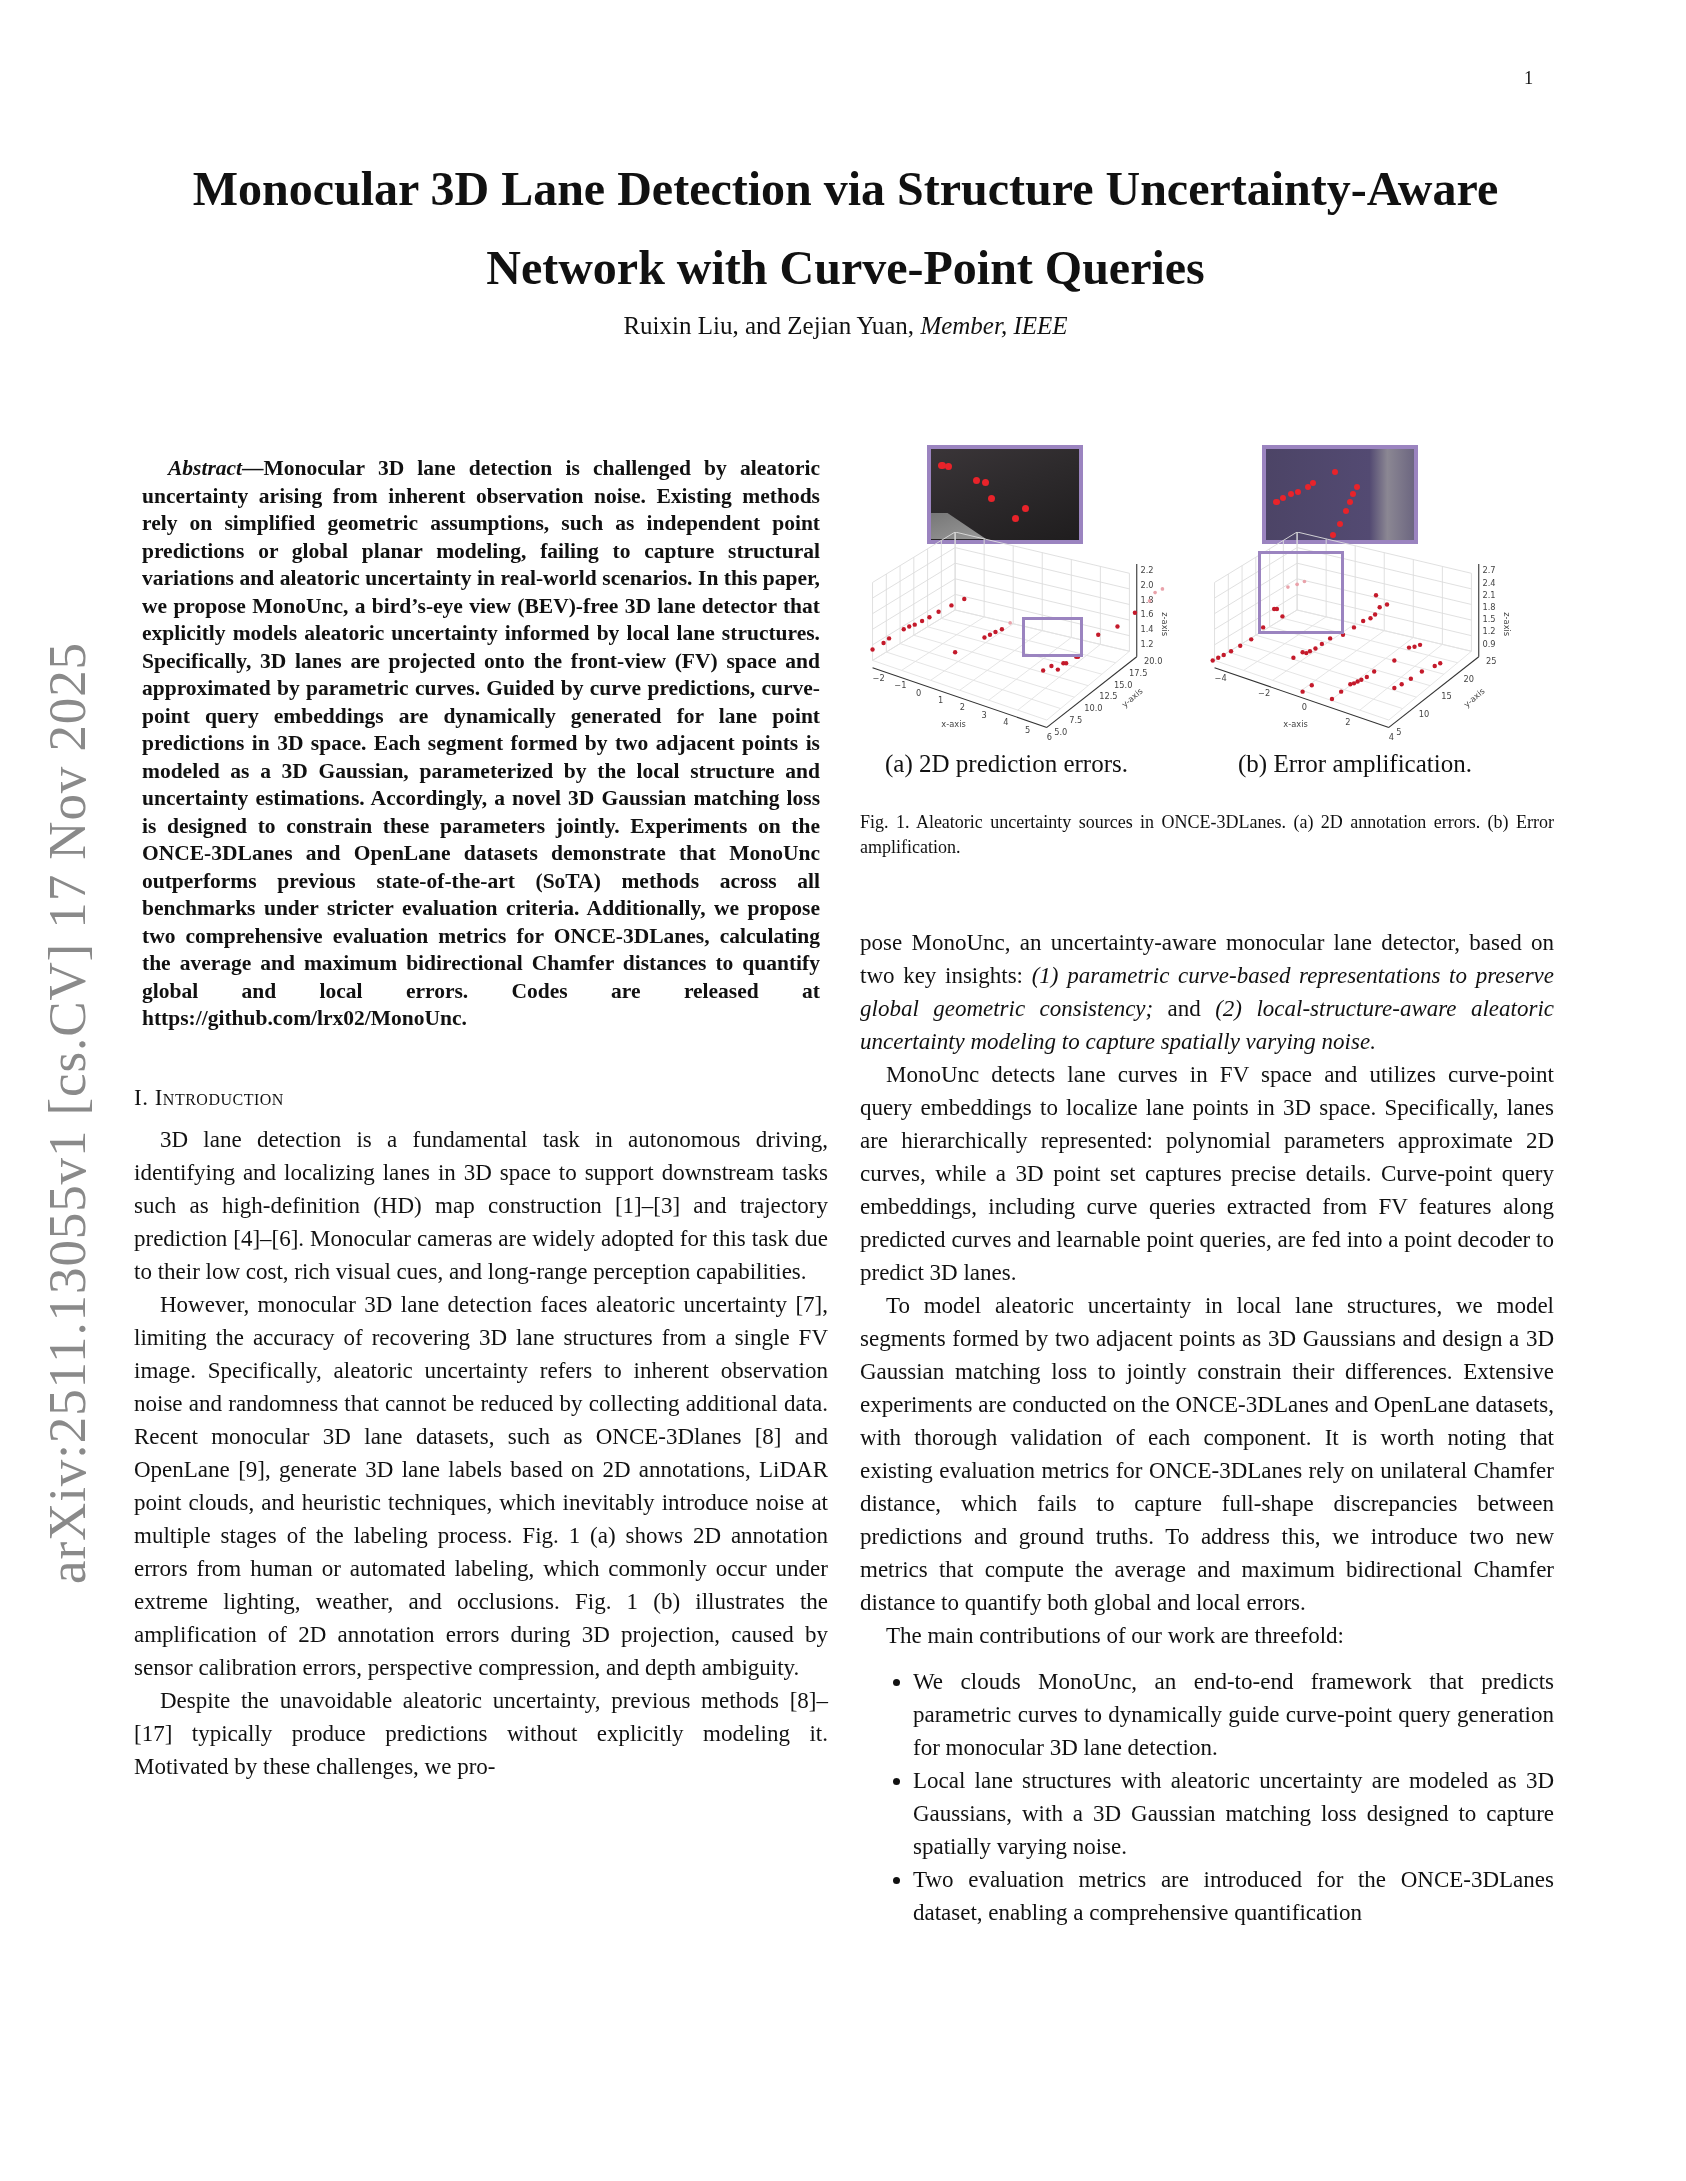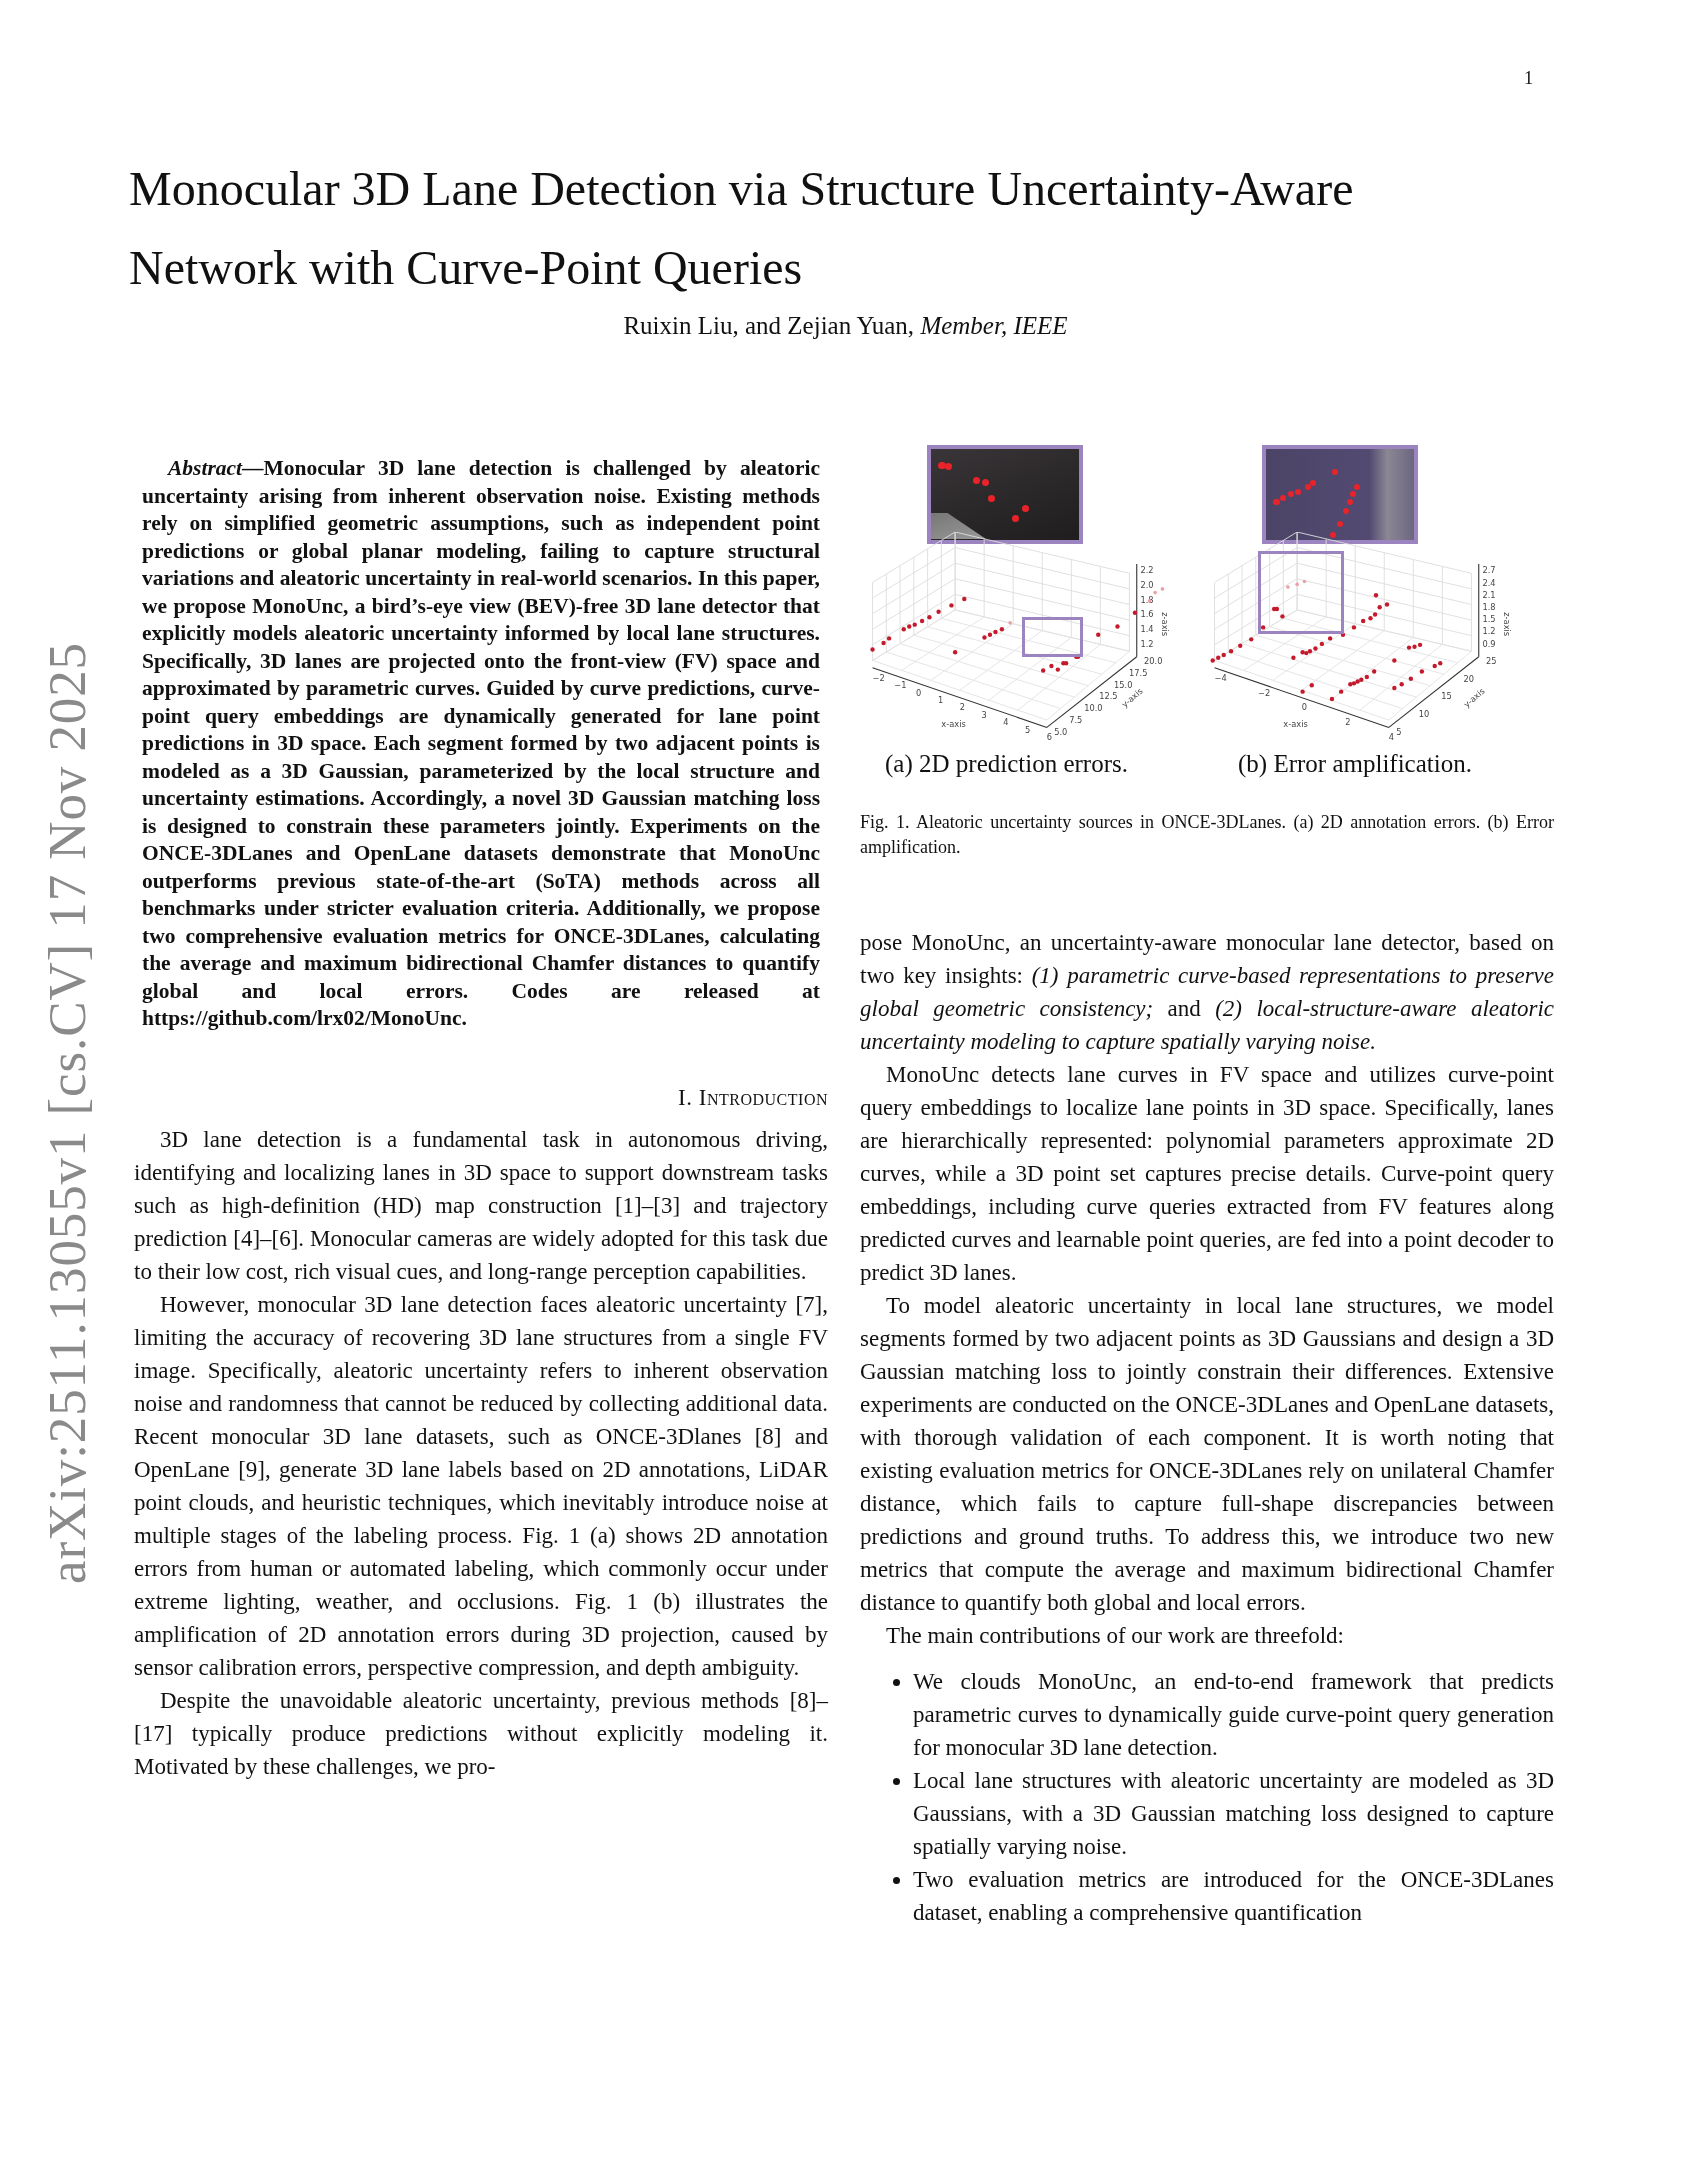--- a/index.html
+++ b/index.html
@@ -1,32 +1,32 @@
 <!DOCTYPE html>
 <html style="font-size:14.7px"><head>
 <meta charset="utf-8">
 <style>
   html, body { margin:0; padding:0; background:#fff; }
   body { width:1686px; height:2182px; position:relative; overflow:hidden;
          font-family:"Liberation Serif","DejaVu Serif",serif; color:#111; }
   .page-number { position:absolute; top:68px; left:1524px; font-size:18.4px; }
-  .title { position:absolute; top:149px; left:129px; width:1433px; text-align:left;
-           font-size:48px; line-height:79px; font-weight:normal; margin:0; }
+  .title { position:absolute; top:149px; left:129px; width:1433px; text-align:center;
+           font-size:48px; line-height:79px; font-weight:bold; margin:0; }
   .authors { position:absolute; top:312px; left:129px; width:1433px; text-align:center;
              font-size:25px; }
   .authors i { font-style:italic; }
   .arxiv { position:absolute; left:37px; top:1584px; transform-origin:0 0; transform:rotate(-90deg);
            font-size:53px; color:#8a8a8a; white-space:nowrap; letter-spacing:0.9px; }
   .col { position:absolute; width:694px; font-size:23px; line-height:33px; text-align:justify; }
   .col-left { left:134px; top:447px; }
   .col-right { left:860px; top:926px; }
   .abstract { font-weight:bold; font-size:21.5px; line-height:27.5px; text-indent:26px; margin:8px; hyphens:auto; }
   .abstract i { font-weight:bold; }
   .index-terms { font-weight:bold; font-size:21.5px; line-height:27.5px; text-indent:26px; margin:11px 0 0 0; }
-  .section-heading { text-align:right; font-size:23px; margin:48px 0 9.2px 0; font-weight:normal; letter-spacing:0.5px; }
+  .section-heading { text-align:left; font-size:23px; margin:48px 0 9.2px 0; font-weight:normal; letter-spacing:0.5px; }
   .section-heading .sc { font-variant:small-caps; }
   p.body { margin:0; text-indent:26px; }
   p.body.noindent { text-indent:0; }
   .contrib-list { margin:13px 0 0 0; padding:0 0 0 53px; }
   .contrib-list li { margin:0; }
   .figure { position:absolute; left:863px; top:445px; width:680px; height:331px; }
   .subfig { position:absolute; top:0; width:331px; height:331px; }
   .subfig-a { left:0; }
   .subfig-b { left:342px; }
   .inset { position:absolute; border:4.6px solid #9b84c0; box-sizing:border-box; }

